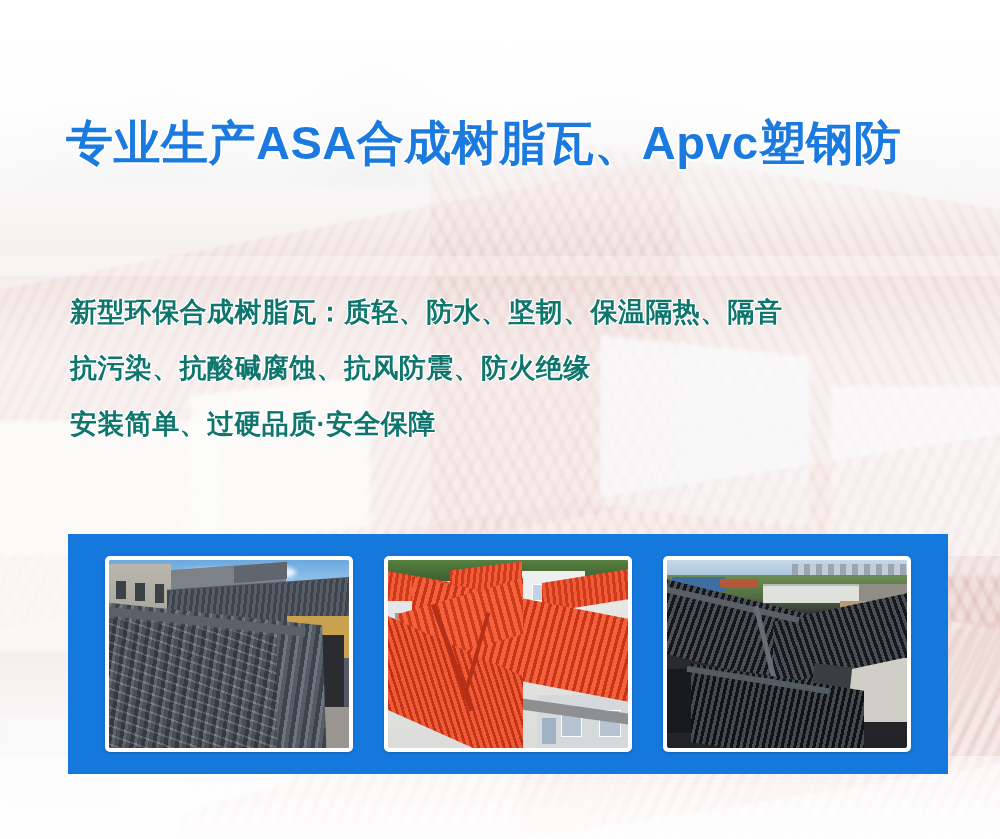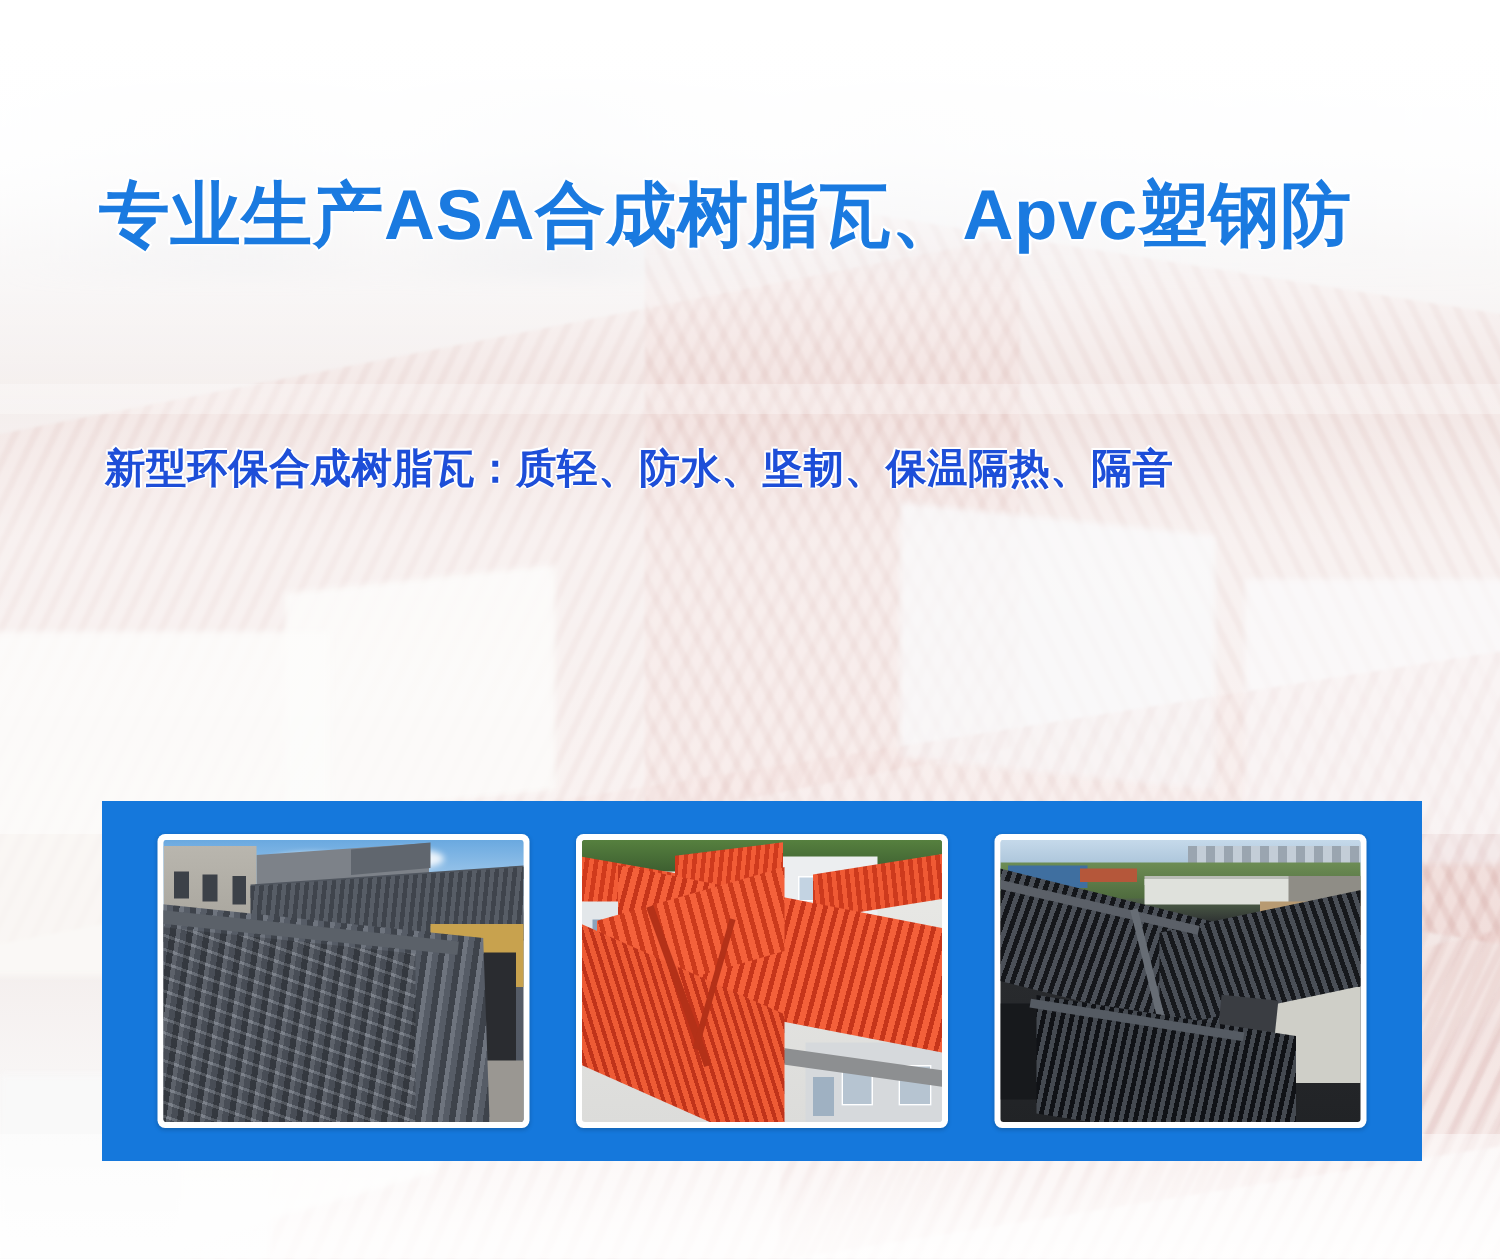--- a/index.html
+++ b/index.html
@@ -137,21 +137,21 @@
   }
   .headline div { height: 57px; }
 
   
   .features {
     position: absolute; left: 70px; top: 272px;
     width: 900px;
   }
   .feat {
     font-size: 27px; font-weight: bold;
-    color: #1d4ed8;
+    color: #0f766e;
     line-height: 29px;
     margin-bottom: 27px;
     letter-spacing: 0.4px;
     text-shadow:
       0 0 2px rgba(255,255,255,.95),
       1.3px 0 0 rgba(255,255,255,.95), -1.3px 0 0 rgba(255,255,255,.95),
       0 1.3px 0 rgba(255,255,255,.95), 0 -1.3px 0 rgba(255,255,255,.95),
       1px 1px 0 rgba(255,255,255,.9), -1px -1px 0 rgba(255,255,255,.9);
     white-space: nowrap;
   }
@@ -325,20 +325,22 @@
   <div class="bg-layer bg-glaze-mid"></div>
   <div class="bg-layer bg-glaze-top"></div>
   <div class="bg-layer bg-glaze-bot"></div>
 
   <div class="headline">
     <div>专业生产ASA合成树脂瓦、Apvc塑钢防</div>
   </div>
 
   <div class="features">
     <div class="feat">新型环保合成树脂瓦：质轻、防水、坚韧、保温隔热、隔音</div>
+    <div class="feat">抗污染、抗酸碱腐蚀、抗风防震、防火绝缘</div>
+    <div class="feat">安装简单、过硬品质·安全保障</div>
   </div>
 
   <div class="gallery">
 
     <div class="photo">
       <div class="photo-inner p1">
         <div class="sky"></div>
           <div class="cloud1"></div>
           <div class="cloud2"></div>
         <div class="bldgBack"></div>

